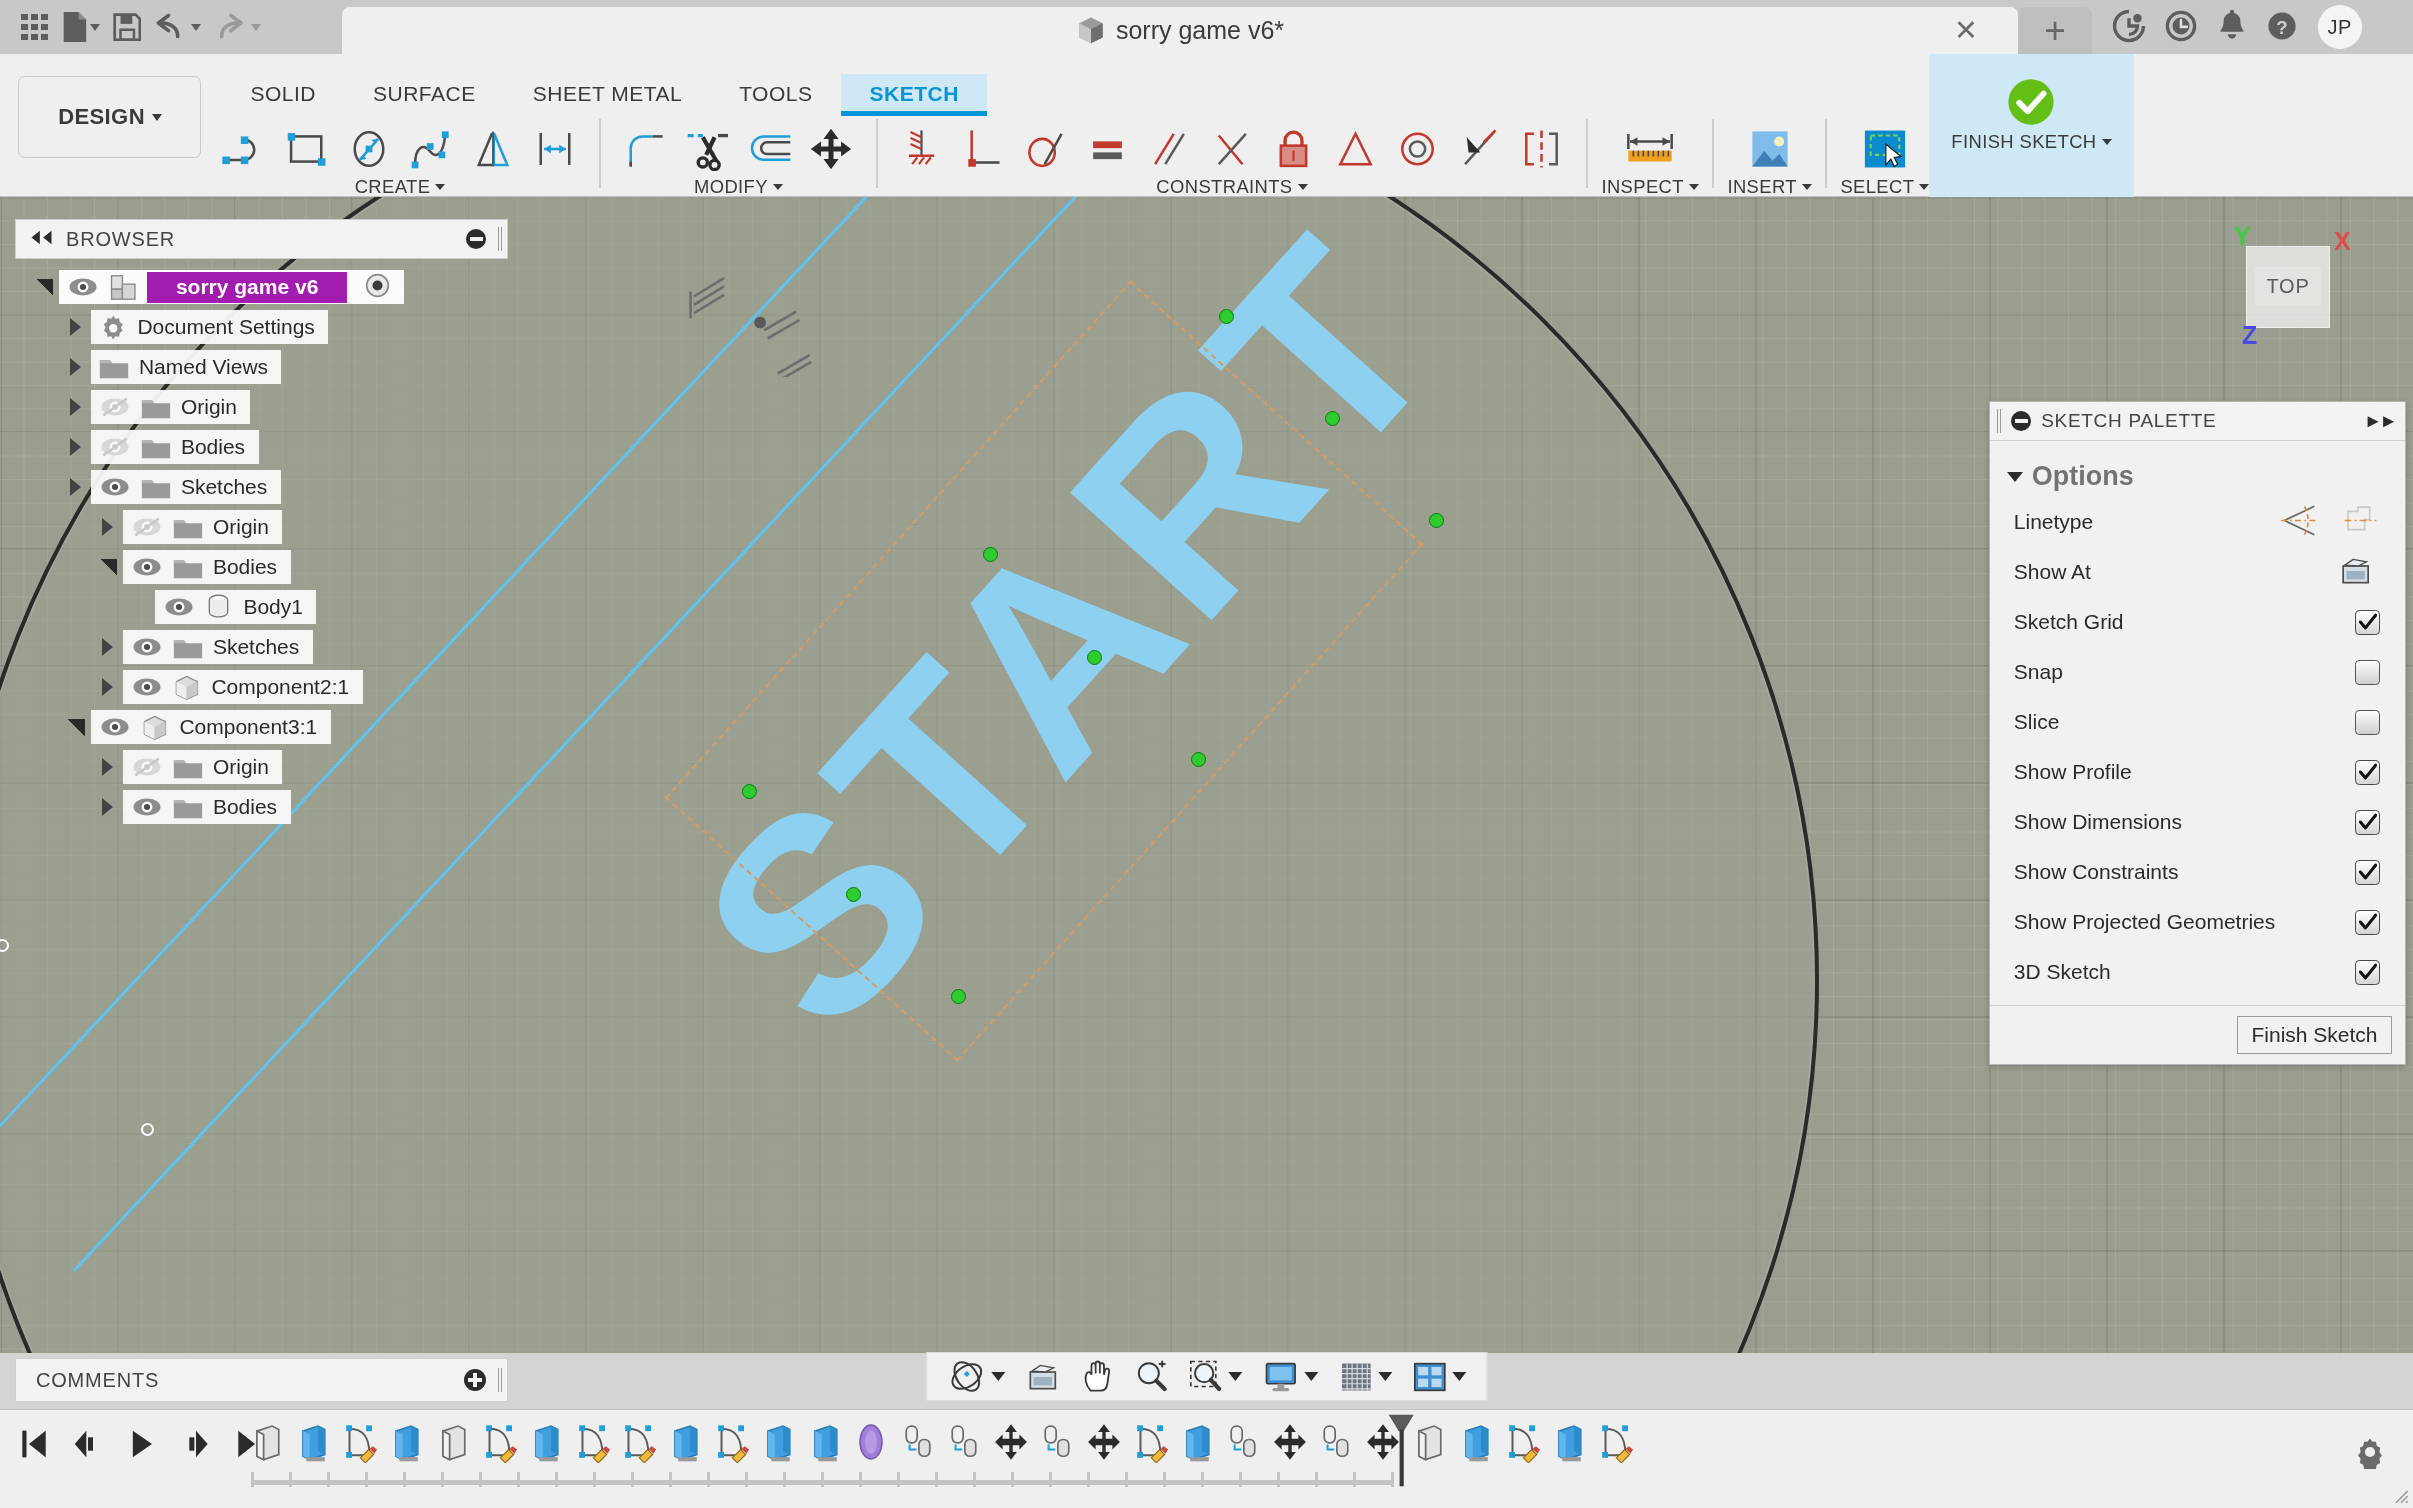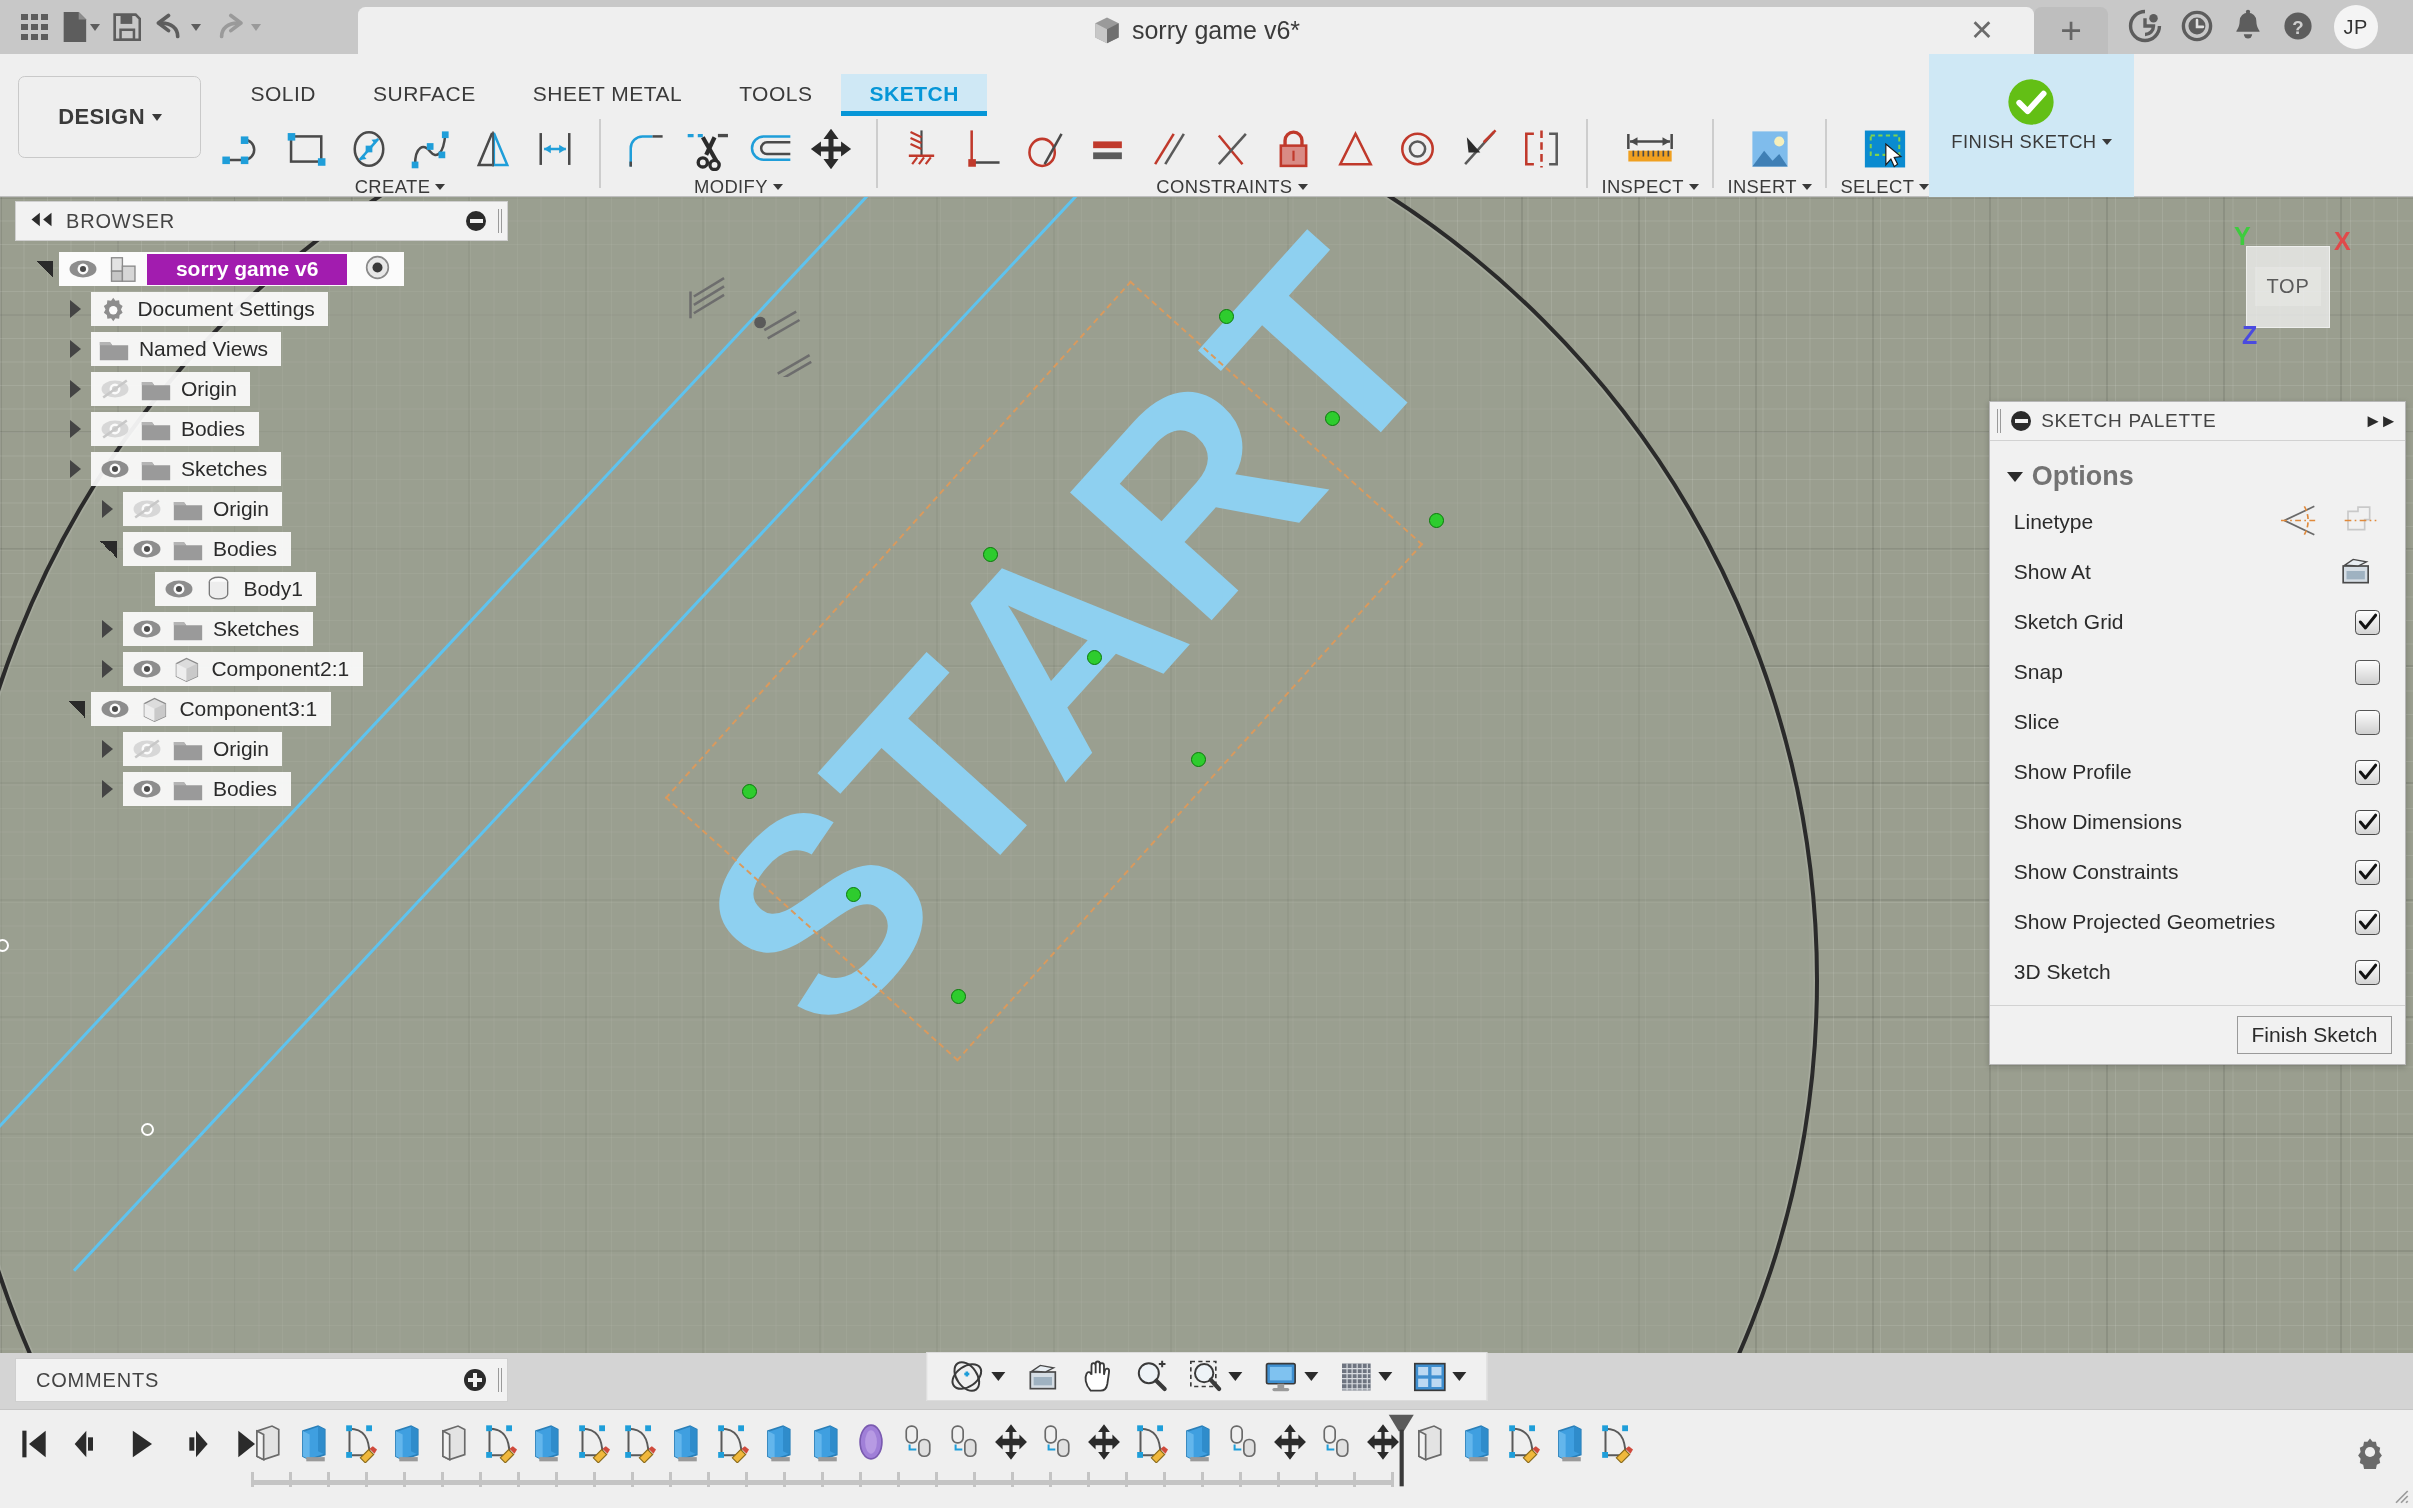--- a/index.html
+++ b/index.html
@@ -24,21 +24,21 @@
   }
   .tb-caret { width: 0; height: 0; border-left: 5.9px solid transparent; border-right: 5.9px solid transparent;
               border-top: 7.5px solid #5d5d5d; margin-left: 1.7px; }
   .grid9 { display: grid; grid-template-columns: repeat(3, 6.7px); grid-template-rows: repeat(3, 6.7px); gap: 3.4px; }
   .grid9 i { background: #5d5d5d; display: block; }
 
   #tabstrip { position: absolute; left: 342px; top: 0; right: 0; height: 54px; display: flex; align-items: stretch; }
   .doc-tab {
     position: relative; flex: 0 0 1676px; background: #efefef;
     border-top-left-radius: 7.5px; border-top-right-radius: 7.5px;
-    display: flex; align-items: center; justify-content: center; margin-top: 6.7px; margin-left: 16px;
+    display: flex; align-items: center; justify-content: center; margin-top: 6.7px;
   }
   .doc-tab-inner { display: flex; align-items: center; gap: 10px; }
   .doc-title { font-size: 25px; color: #3b3b3b; }
   .tab-close {
     position: absolute; right: 40px; top: 50%; transform: translateY(-50%);
     font-size: 28.5px; color: #6b6b6b; line-height: 1; font-weight: 300;
   }
   .tab-plus {
     flex: 0 0 74px; background: #bebebe; margin-top: 6.7px;
     border-top-left-radius: 7.5px; border-top-right-radius: 7.5px;
@@ -123,21 +123,21 @@
   #vc-face {
     position: absolute; left: 34px; top: 23.5px; width: 84px; height: 82px;
     background: rgba(240,240,240,.78); border: 0.8px solid rgba(255,255,255,.5);
     display: flex; align-items: center; justify-content: center;
     font-size: 20px; color: #5a5a5a; letter-spacing: 0.8px;
   }
   #vc-face span { background: rgba(255,255,255,.18); padding: 8.4px 11.7px; }
   .axlabel { position: absolute; font-size: 25px; font-weight: bold; }
 
   
-  #browser { position: absolute; left: 15px; top: 201px; width: 493px; }
+  #browser { position: absolute; left: 15px; top: 219px; width: 493px; }
   #browser-hdr {
     height: 40px; background: #f2f2f2; border: 0.8px solid #cfcfcf;
     display: flex; align-items: center; padding: 0 5px 0 13.4px; gap: 11.7px;
   }
   #browser-hdr .bh-title { font-size: 20px; color: #444; letter-spacing: 0.8px; flex: 1; }
   .minus-circle { width: 20px; height: 20px; border-radius: 50%; background: #2b2b2b; position: relative; }
   .minus-circle::after { content:""; position:absolute; left:3.4px; right:3.4px; top:8.4px; height:3.4px; background:#f2f2f2; }
   .grip { width: 4.2px; height: 23.5px; border-left: 1.7px solid #9a9a9a; border-right: 1.7px solid #9a9a9a; }
 
   #tree { padding-top: 8.4px; }

